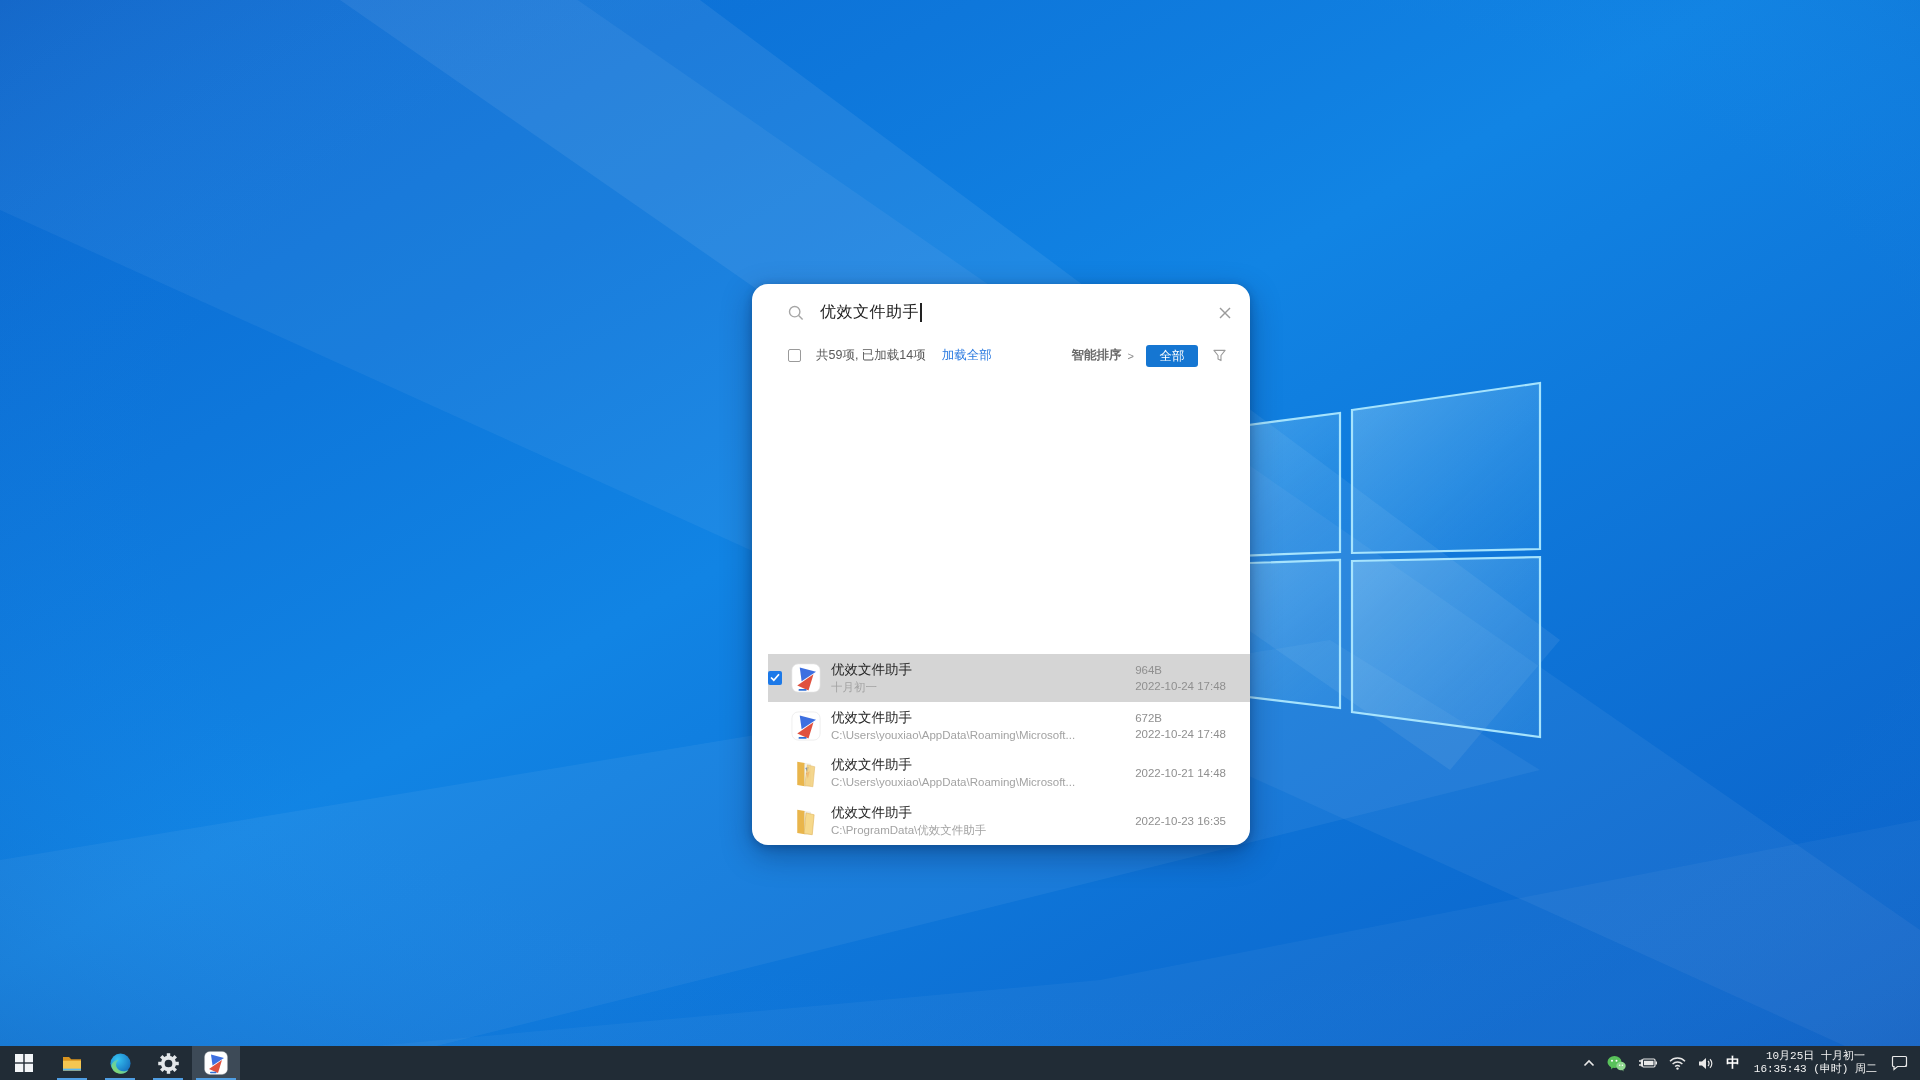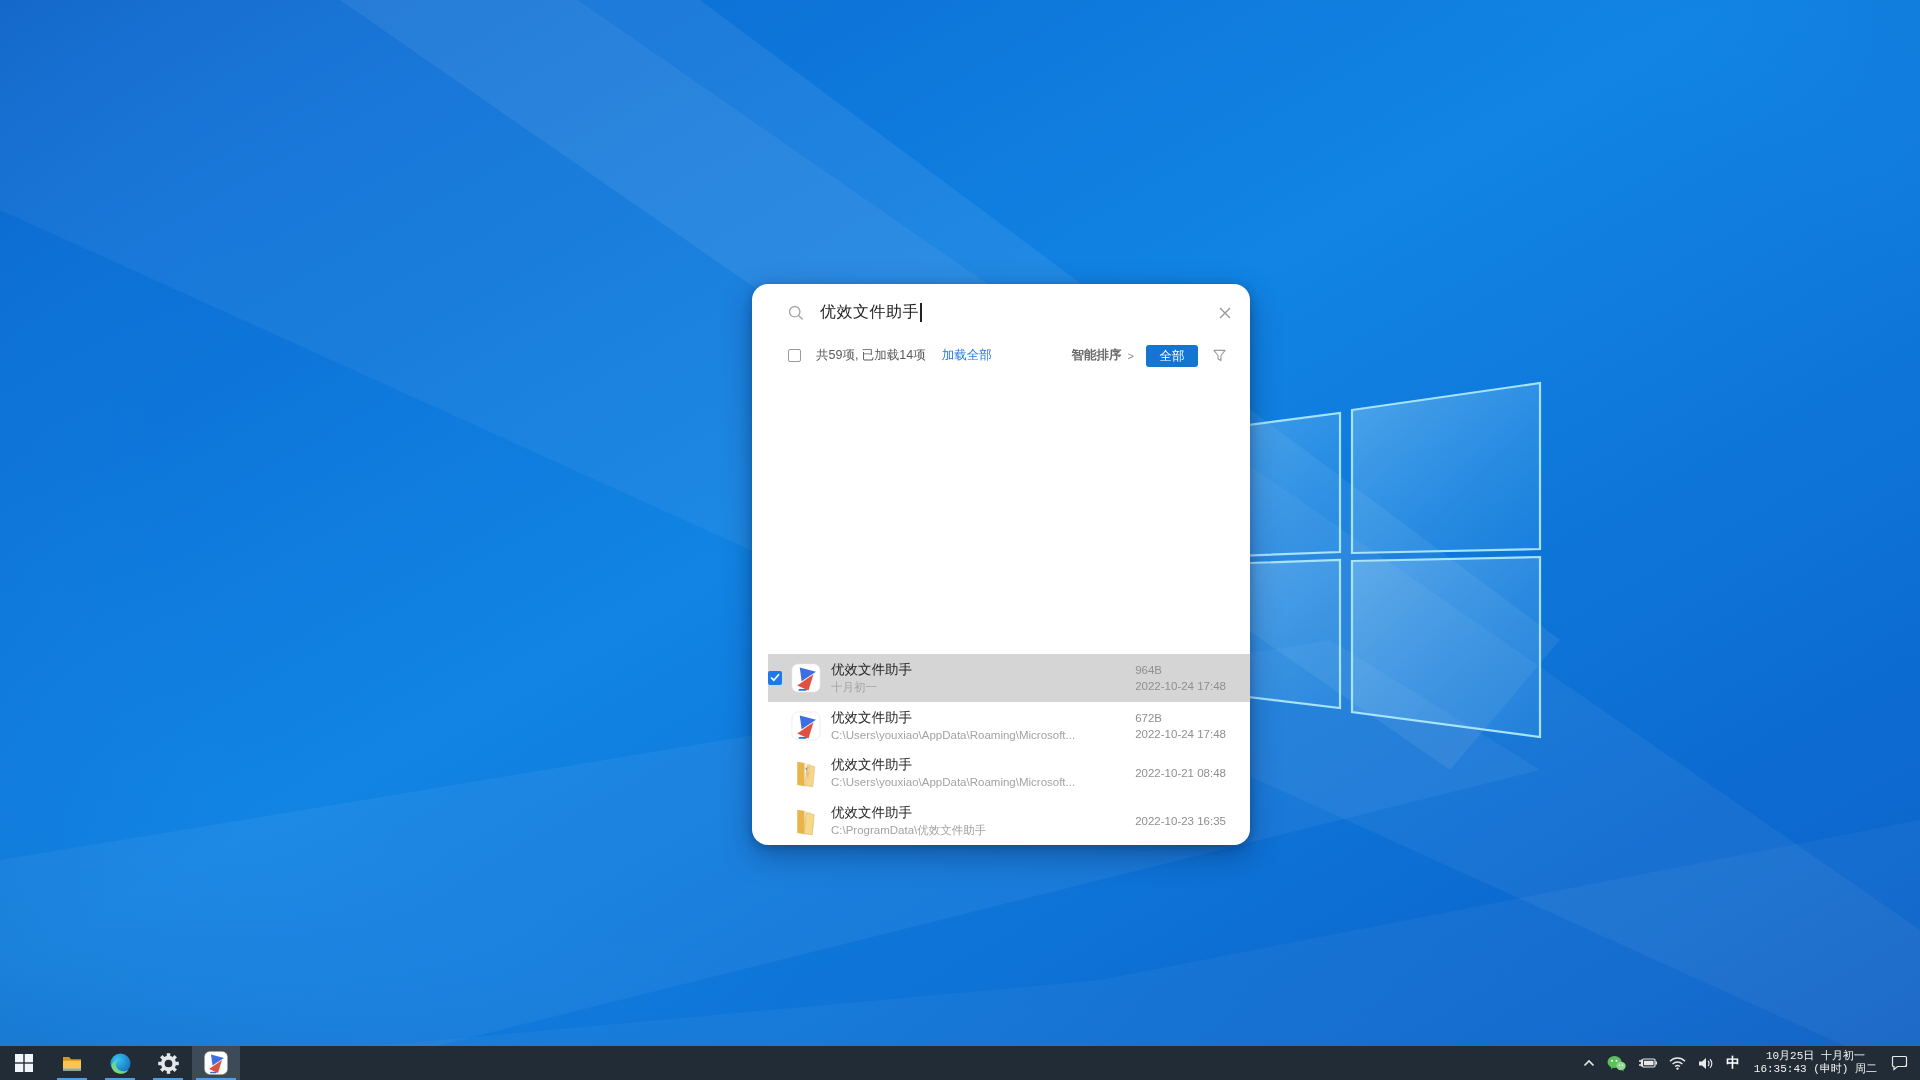--- a/index.html
+++ b/index.html
@@ -169,21 +169,21 @@
     </span>
     <svg class="row-icon" viewBox="0 0 48 48">
           <use href="#icon-folder-app"></use>
         </svg>
     <div class="row-text">
       <div class="row-title">优效文件助手</div>
       <div class="row-sub">C:\Users\youxiao\AppData\Roaming\Microsoft...</div>
     </div>
     <div class="right-col">
 
-      <div class="row-date">2022-10-21 08:48</div>
+      <div class="row-date">2022-10-21 14:48</div>
     </div>
   </div>
       <div class="row">
     <span class="row-check" style="visibility: hidden;">
       <svg width="10" height="9" viewBox="0 0 10 9">
         <polyline points="1,4.5 3.8,7.2 9,1.2" fill="none" stroke="#fff" stroke-width="1.7"></polyline>
       </svg>
     </span>
     <svg class="row-icon" viewBox="0 0 48 48">
           <use href="#icon-folder"></use>

